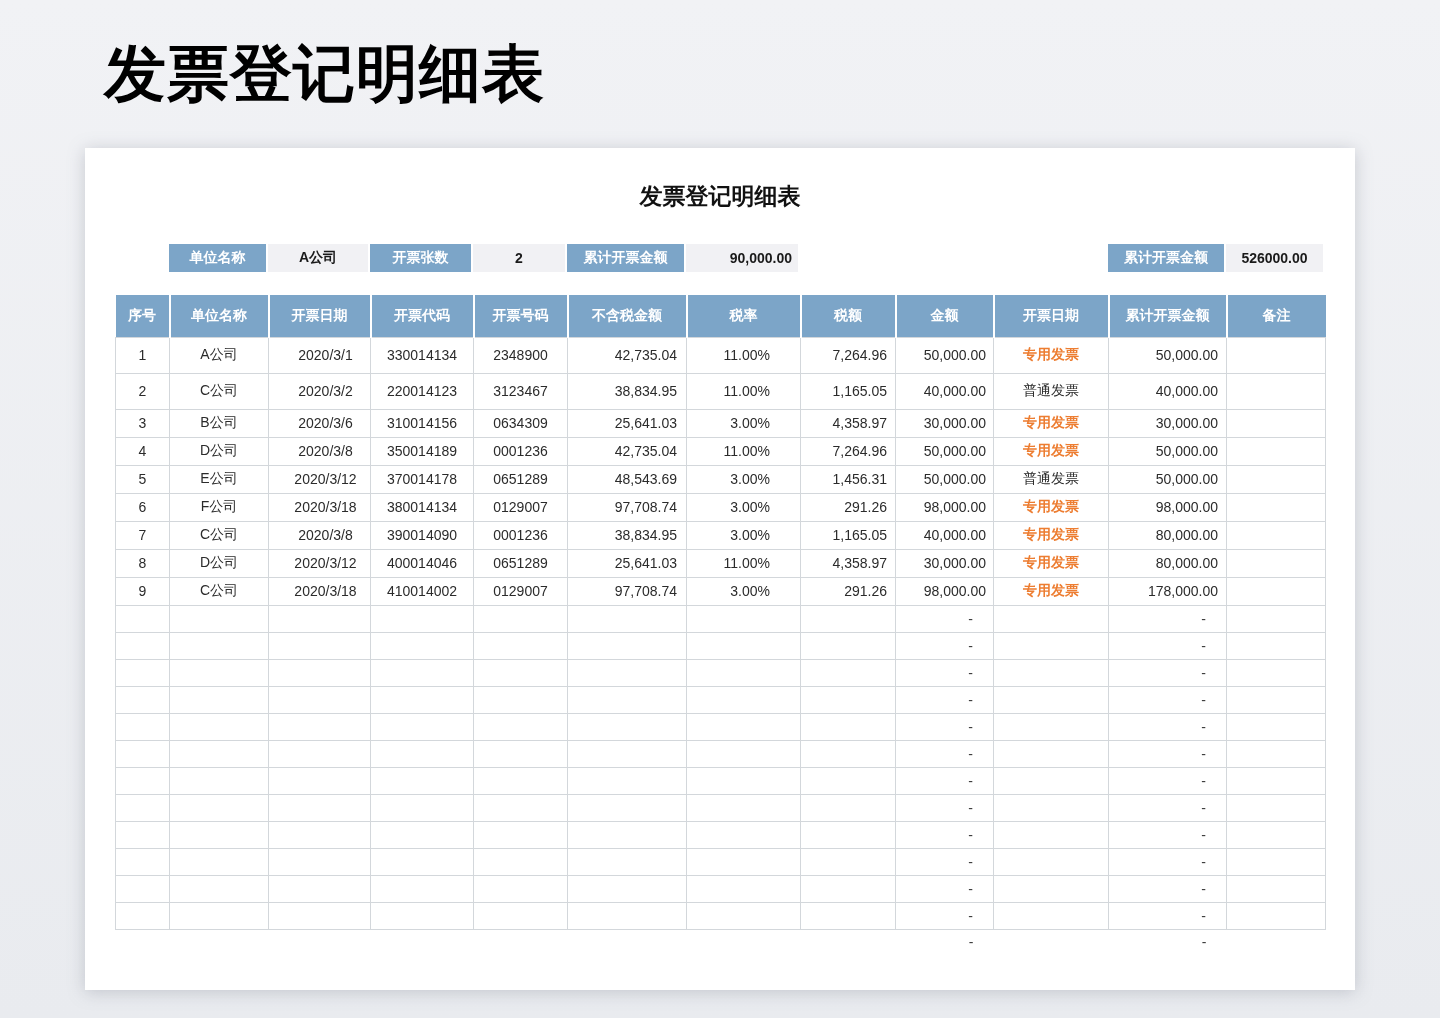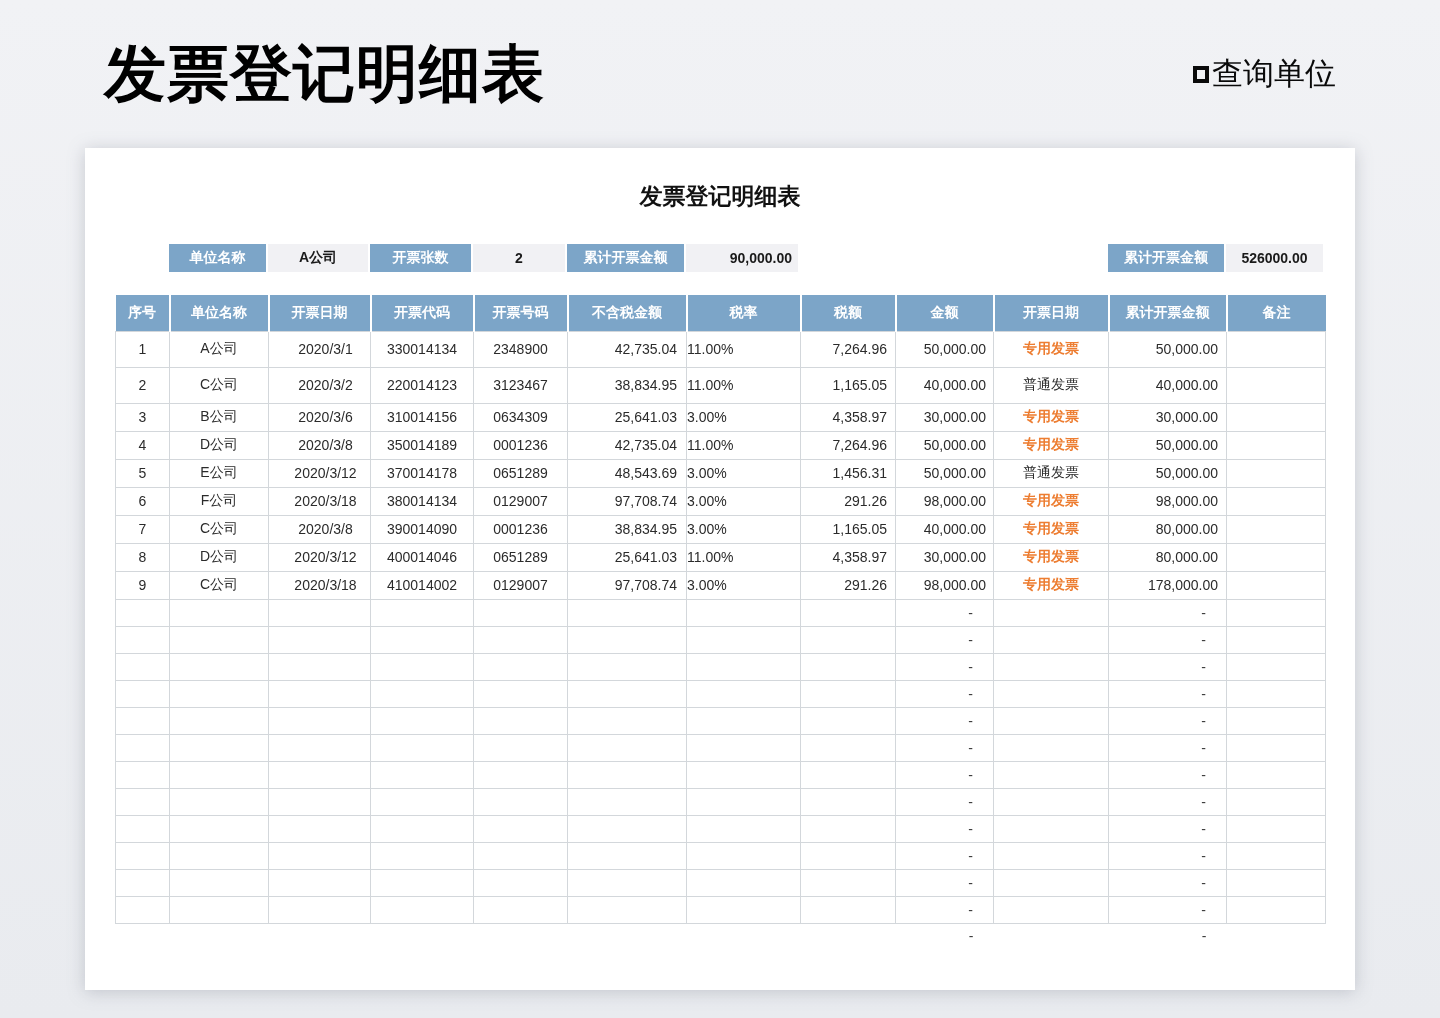--- a/index.html
+++ b/index.html
@@ -76,21 +76,21 @@
   .c11 { grid-column: 11; } .c12 { grid-column: 12; }
 
   
   .tbl-wrap { margin: 23px 30px 0 30px; }
   table { border-collapse: collapse; table-layout: fixed; width: 1210px; }
   th {
     background: var(--accent, #7CA5C8);
     color: #fff;
     font-size: 14px;
     font-weight: 700;
-    height: 36px;
+    height: 42px;
     border-right: 2px solid #fff;
   }
   th:last-child { border-right: none; }
   td {
     border: 1px solid #d3d7db;
     font-size: 14px;
     color: #2b2b2b;
     background: #fff;
     overflow: hidden;
     white-space: nowrap;
@@ -99,38 +99,34 @@
   tr.r-mid   td { height: 28px; }
   tr.r-empty td { height: 27px; }
   tr.r-footer td { height: 26px; border: none; }
 
   td:nth-child(1)  { text-align: center; }
   td:nth-child(2)  { text-align: center; }
   td:nth-child(3)  { text-align: center; padding-right: 8px; padding-left: 20px; }
   td:nth-child(4)  { text-align: center; }
   td:nth-child(5)  { text-align: center; }
   td:nth-child(6)  { text-align: right; padding-right: 9px; }
-  td:nth-child(7)  { padding-right: 30px; }
+  td:nth-child(7)  { text-align: right; padding-right: 30px; }
   td:nth-child(8)  { text-align: right; padding-right: 8px; }
   td:nth-child(9)  { text-align: right; padding-right: 7px; }
   td:nth-child(10) { text-align: center; }
   td:nth-child(11) { text-align: right; padding-right: 8px; }
   td.dash { text-align: right; padding-right: 20px; color: #3f3f3f; }
   td.orange { color: var(--orange, #ED7D31); font-weight: 700; }
 </style>
 </head>
 <body>
 
 <div class="page-header">
   <div class="main-title">发票登记明细表</div>
   <div class="feature-list">
-    <div class="feature-item">
-      <span class="feature-box"></span>
-      <span>查询单位</span>
-    </div>
   </div>
 </div>
 
 <div class="card">
   <div class="card-title">发票登记明细表</div>
 
   <div class="summary-bar">
     <div class="sum-label c2">单位名称</div>
     <div class="sum-value c3">A公司</div>
     <div class="sum-label c4">开票张数</div>

